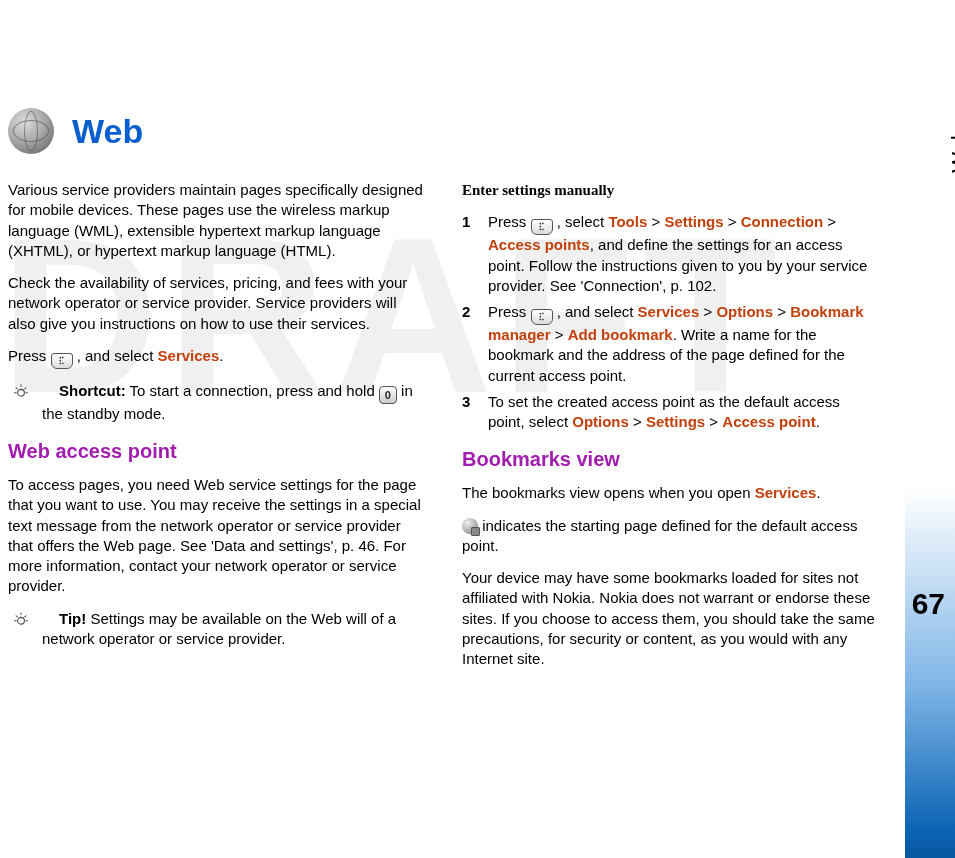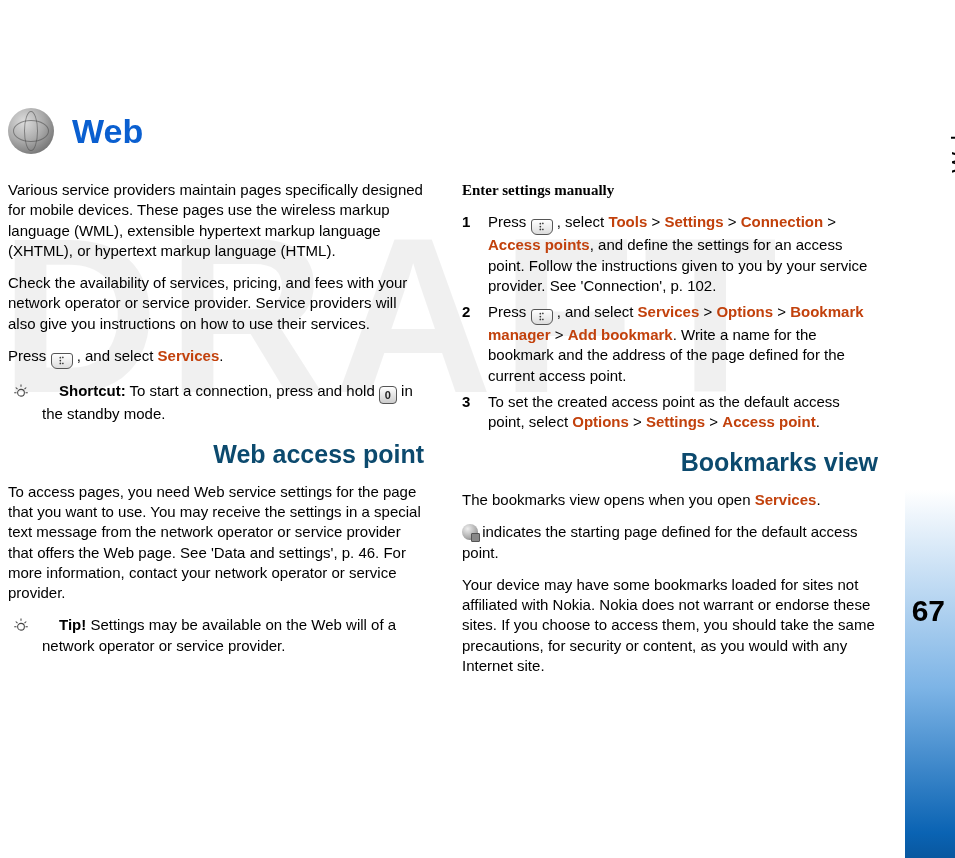--- a/index.html
+++ b/index.html
@@ -101,25 +101,24 @@
   .columns {
     display: flex;
     gap: 38px;
   }
   .col {
     width: 418px;
     line-height: 1.35;
   }
   .col p { margin-bottom: 12px; }
   h2.section {
-    font-size: 25px;
+    font-size: 20px;
     font-weight: 700;
     margin: 14px 0 10px 0;
-    color: #0c4a6e;
-    text-align: right;
+    color: #a21caf;
   }
   .link { color: #c2410c; font-weight: 700; }
   .bold { font-weight: 700; margin-left: 17px; }
   .tip-block {
     display: flex;
     align-items: flex-start;
     gap: 8px;
     margin: 6px 0 12px 0;
     padding-left: 4px;
   }

